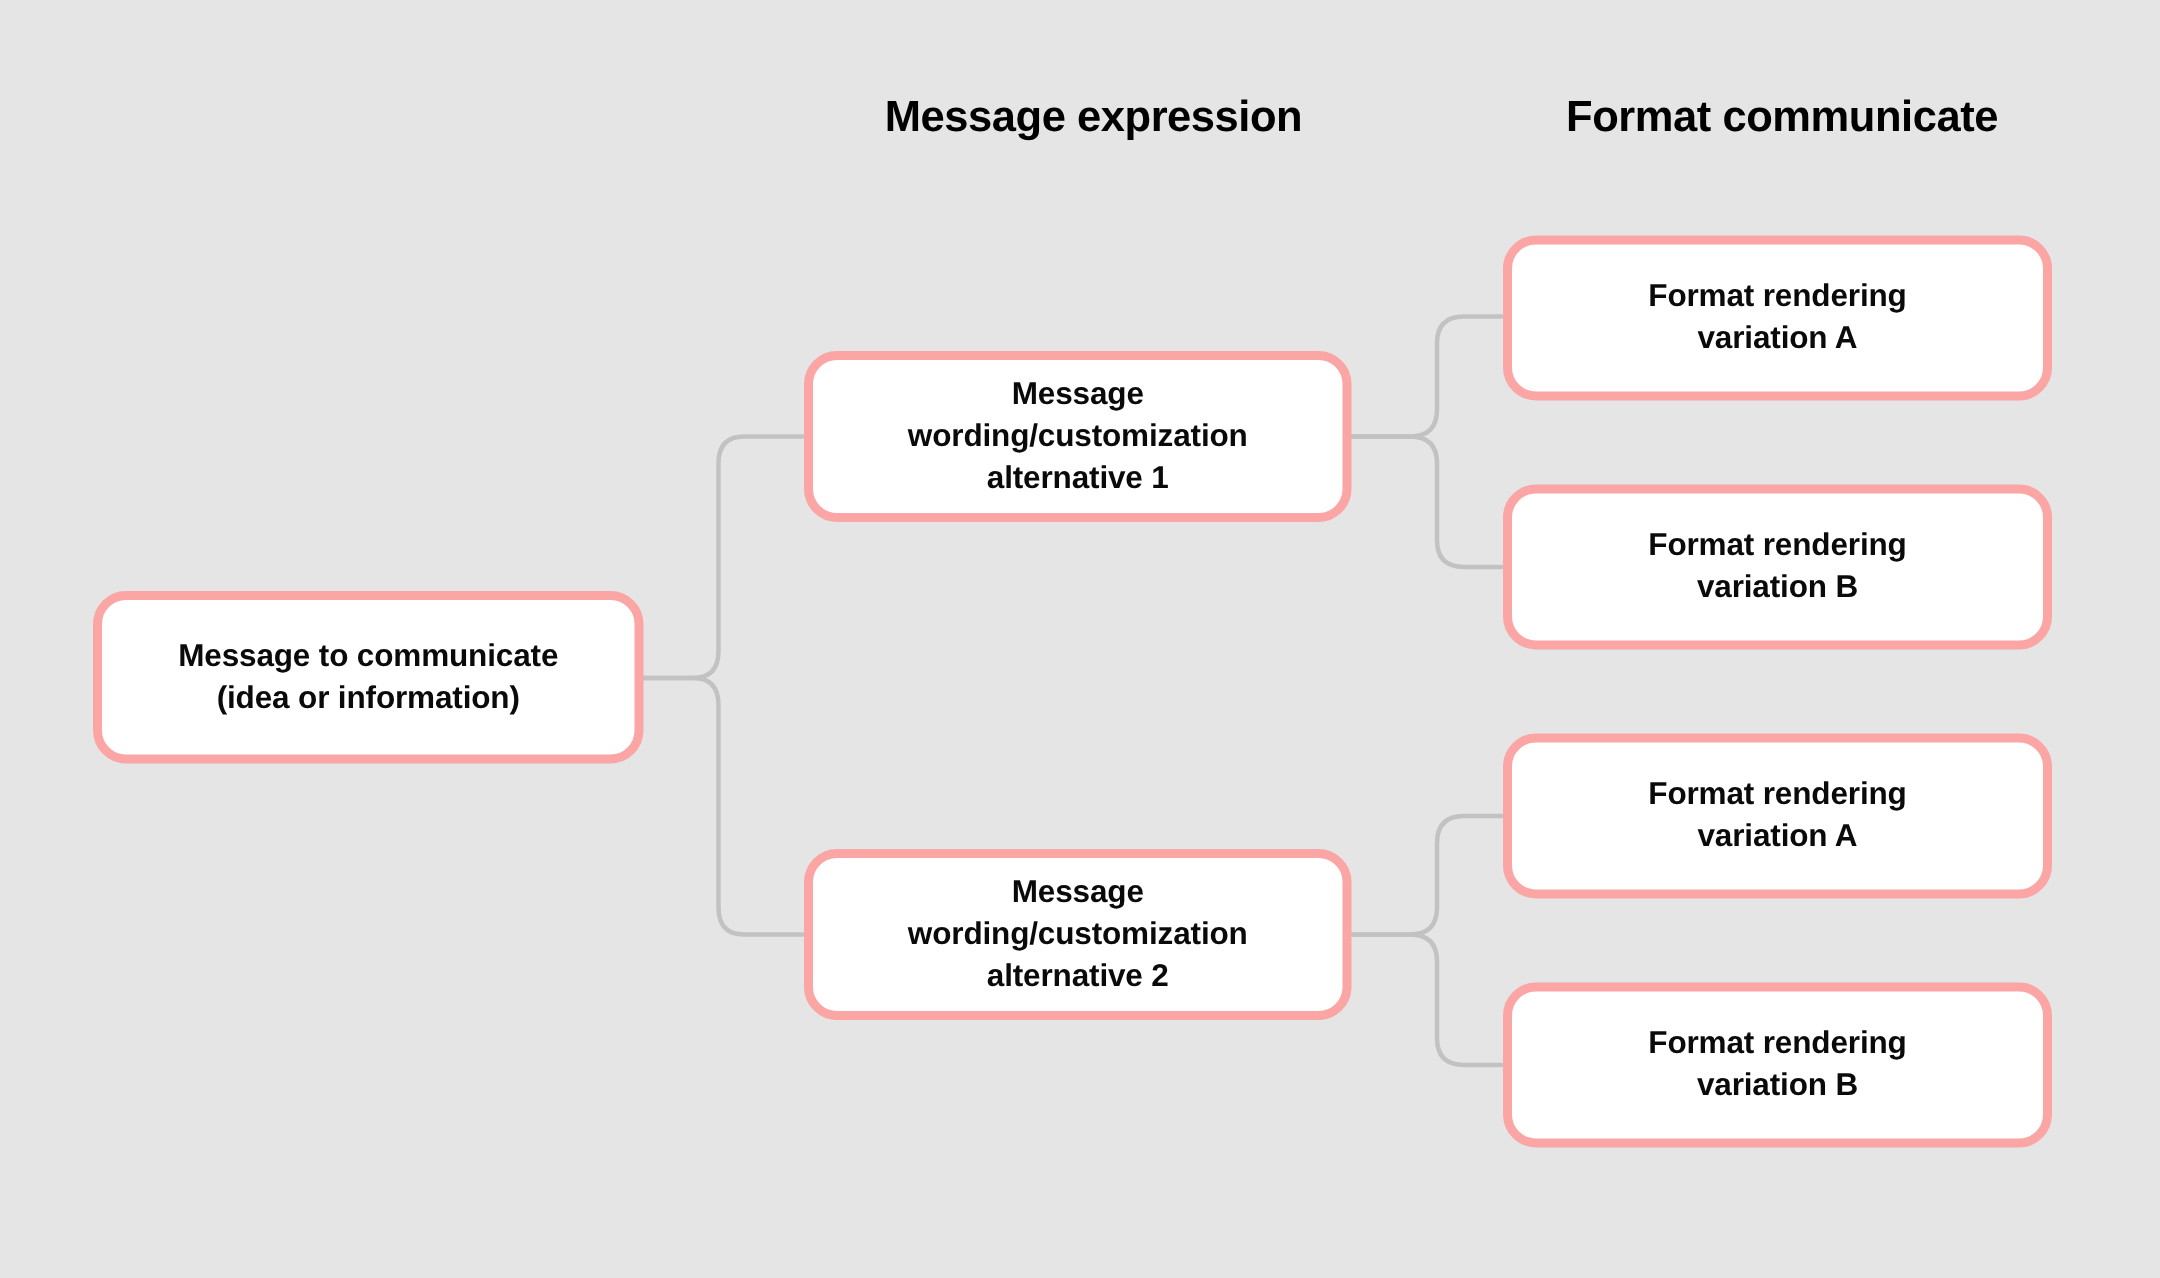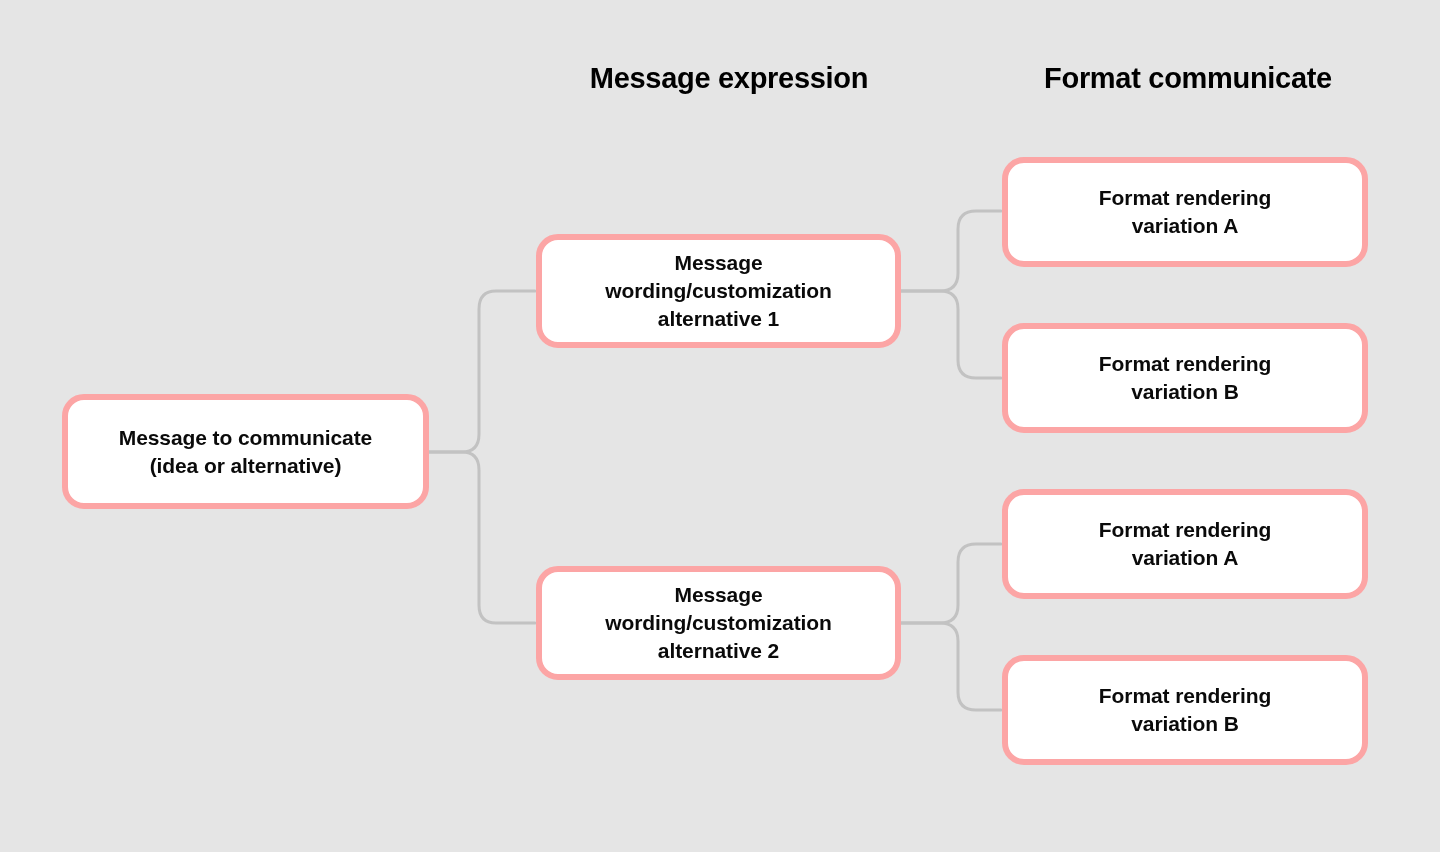--- a/index.html
+++ b/index.html
@@ -104,21 +104,21 @@
 
     <path d="M 901 291 L 940 291 Q 958 291 958 309 L 958 360 Q 958 378 976 378 L 1001 378"></path>
 
     <path d="M 901 623 L 940 623 Q 958 623 958 605 L 958 562 Q 958 544 976 544 L 1001 544"></path>
 
     <path d="M 901 623 L 940 623 Q 958 623 958 641 L 958 692 Q 958 710 976 710 L 1001 710"></path>
   </svg>
 
   <div class="node" id="node-root">
     <span class="node-label">Message to communicate
-(idea or alternative)</span>
+(idea or information)</span>
   </div>
 
   <div class="node" id="node-msg-1">
     <span class="node-label">Message
 wording/customization
 alternative 1</span>
   </div>
   <div class="node" id="node-msg-2">
     <span class="node-label">Message
 wording/customization

